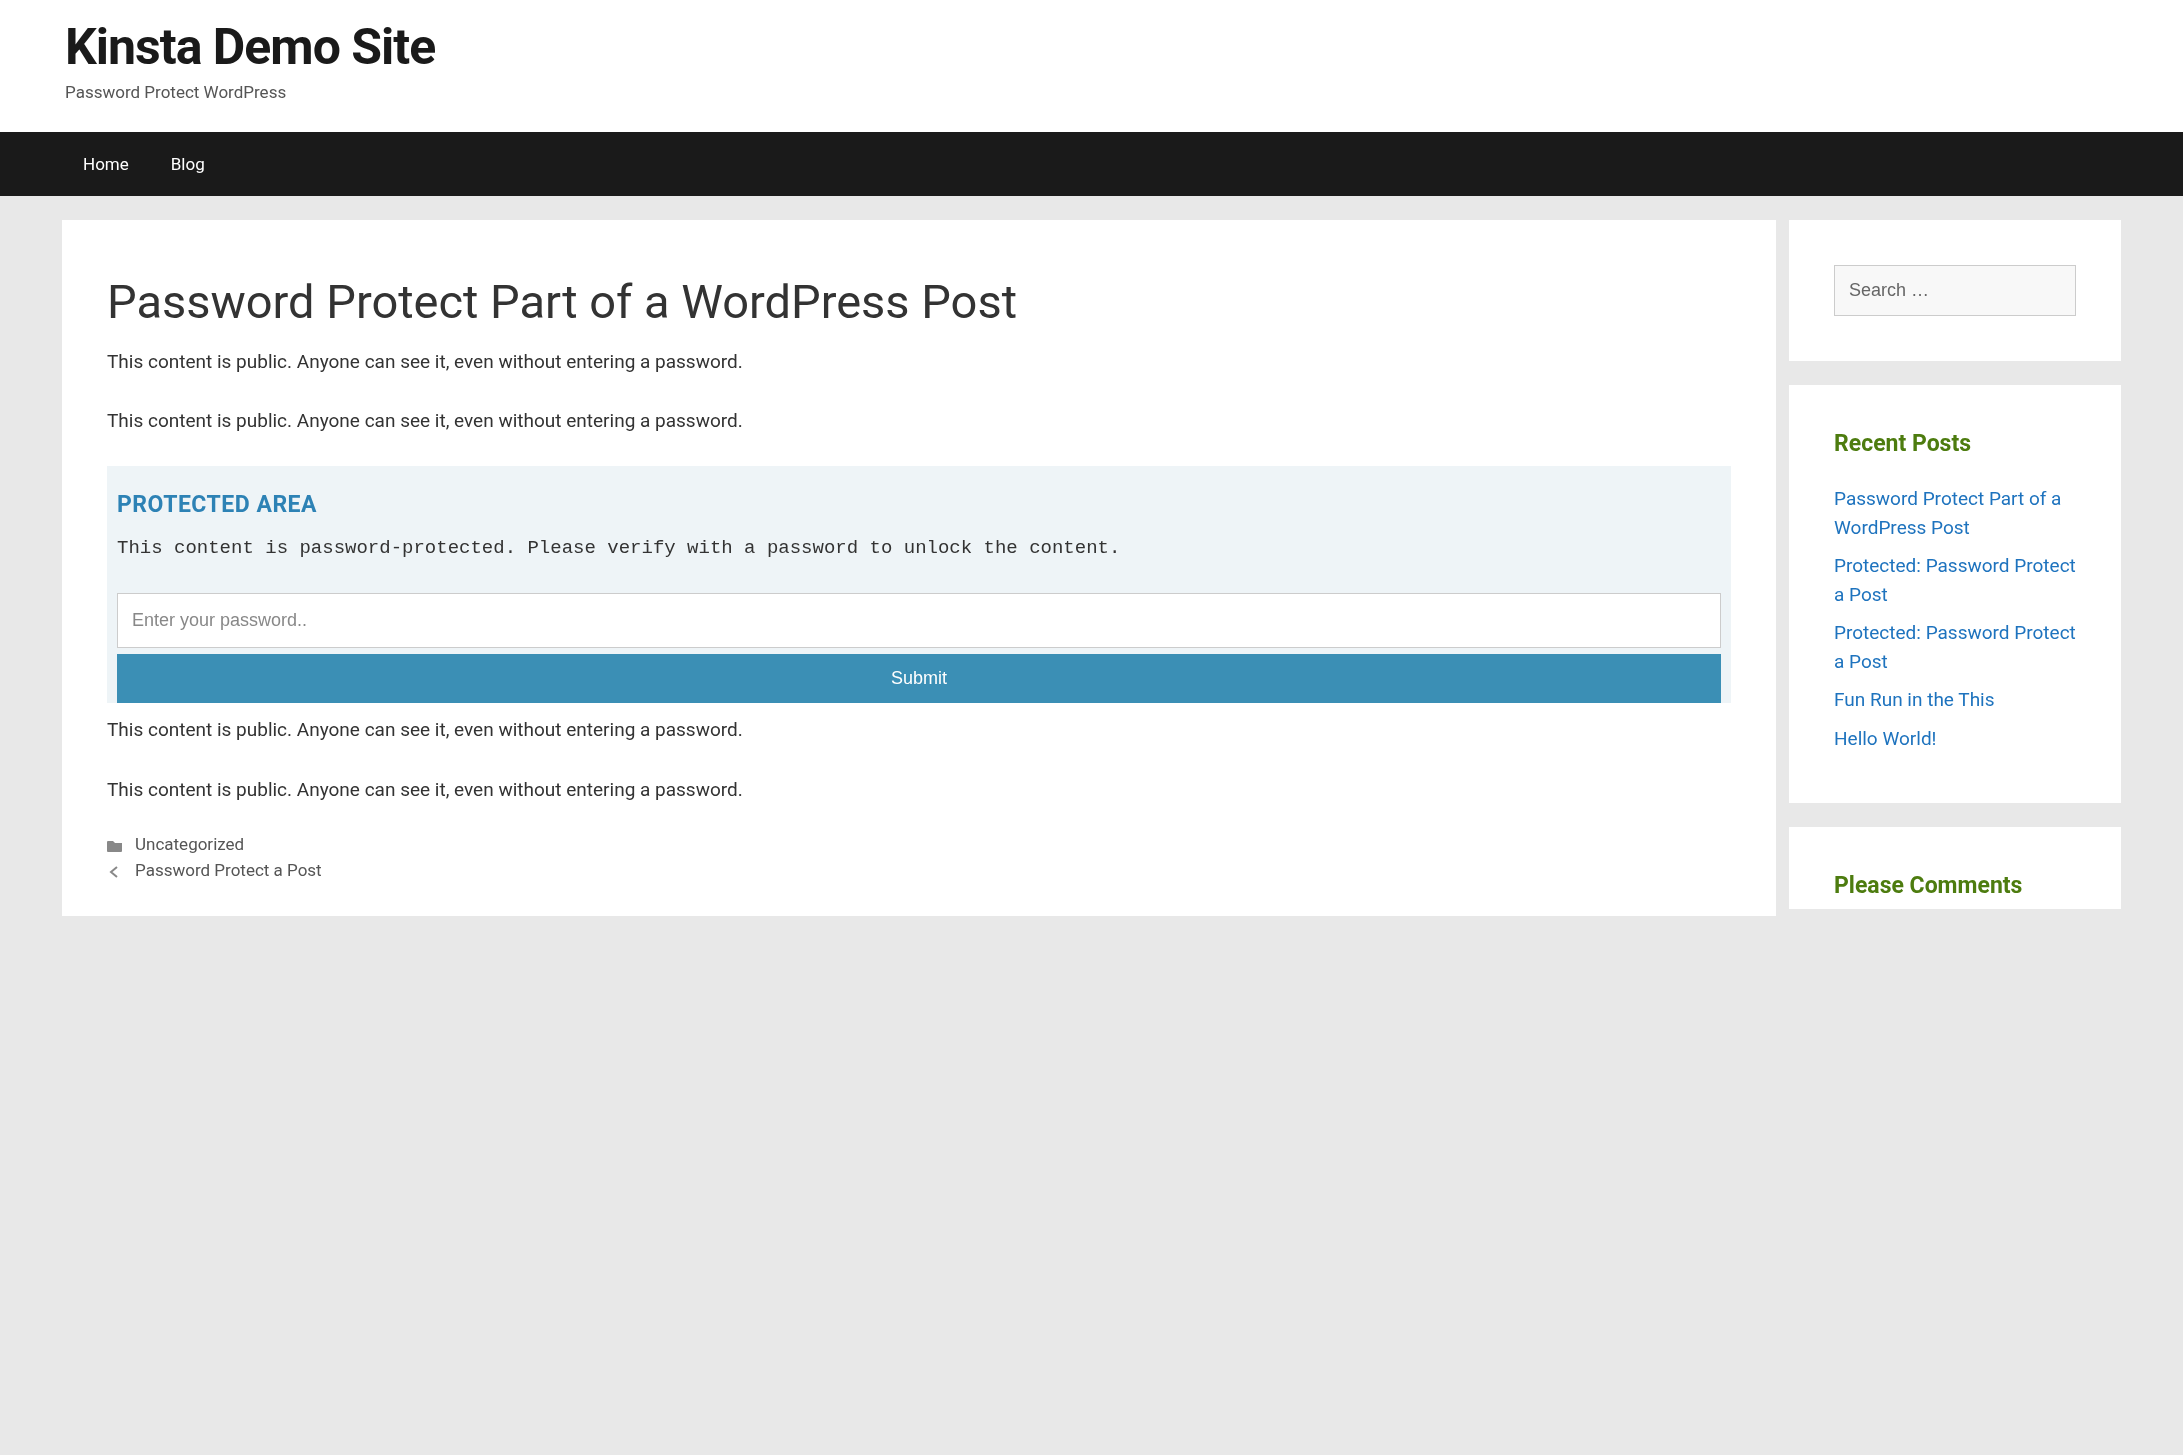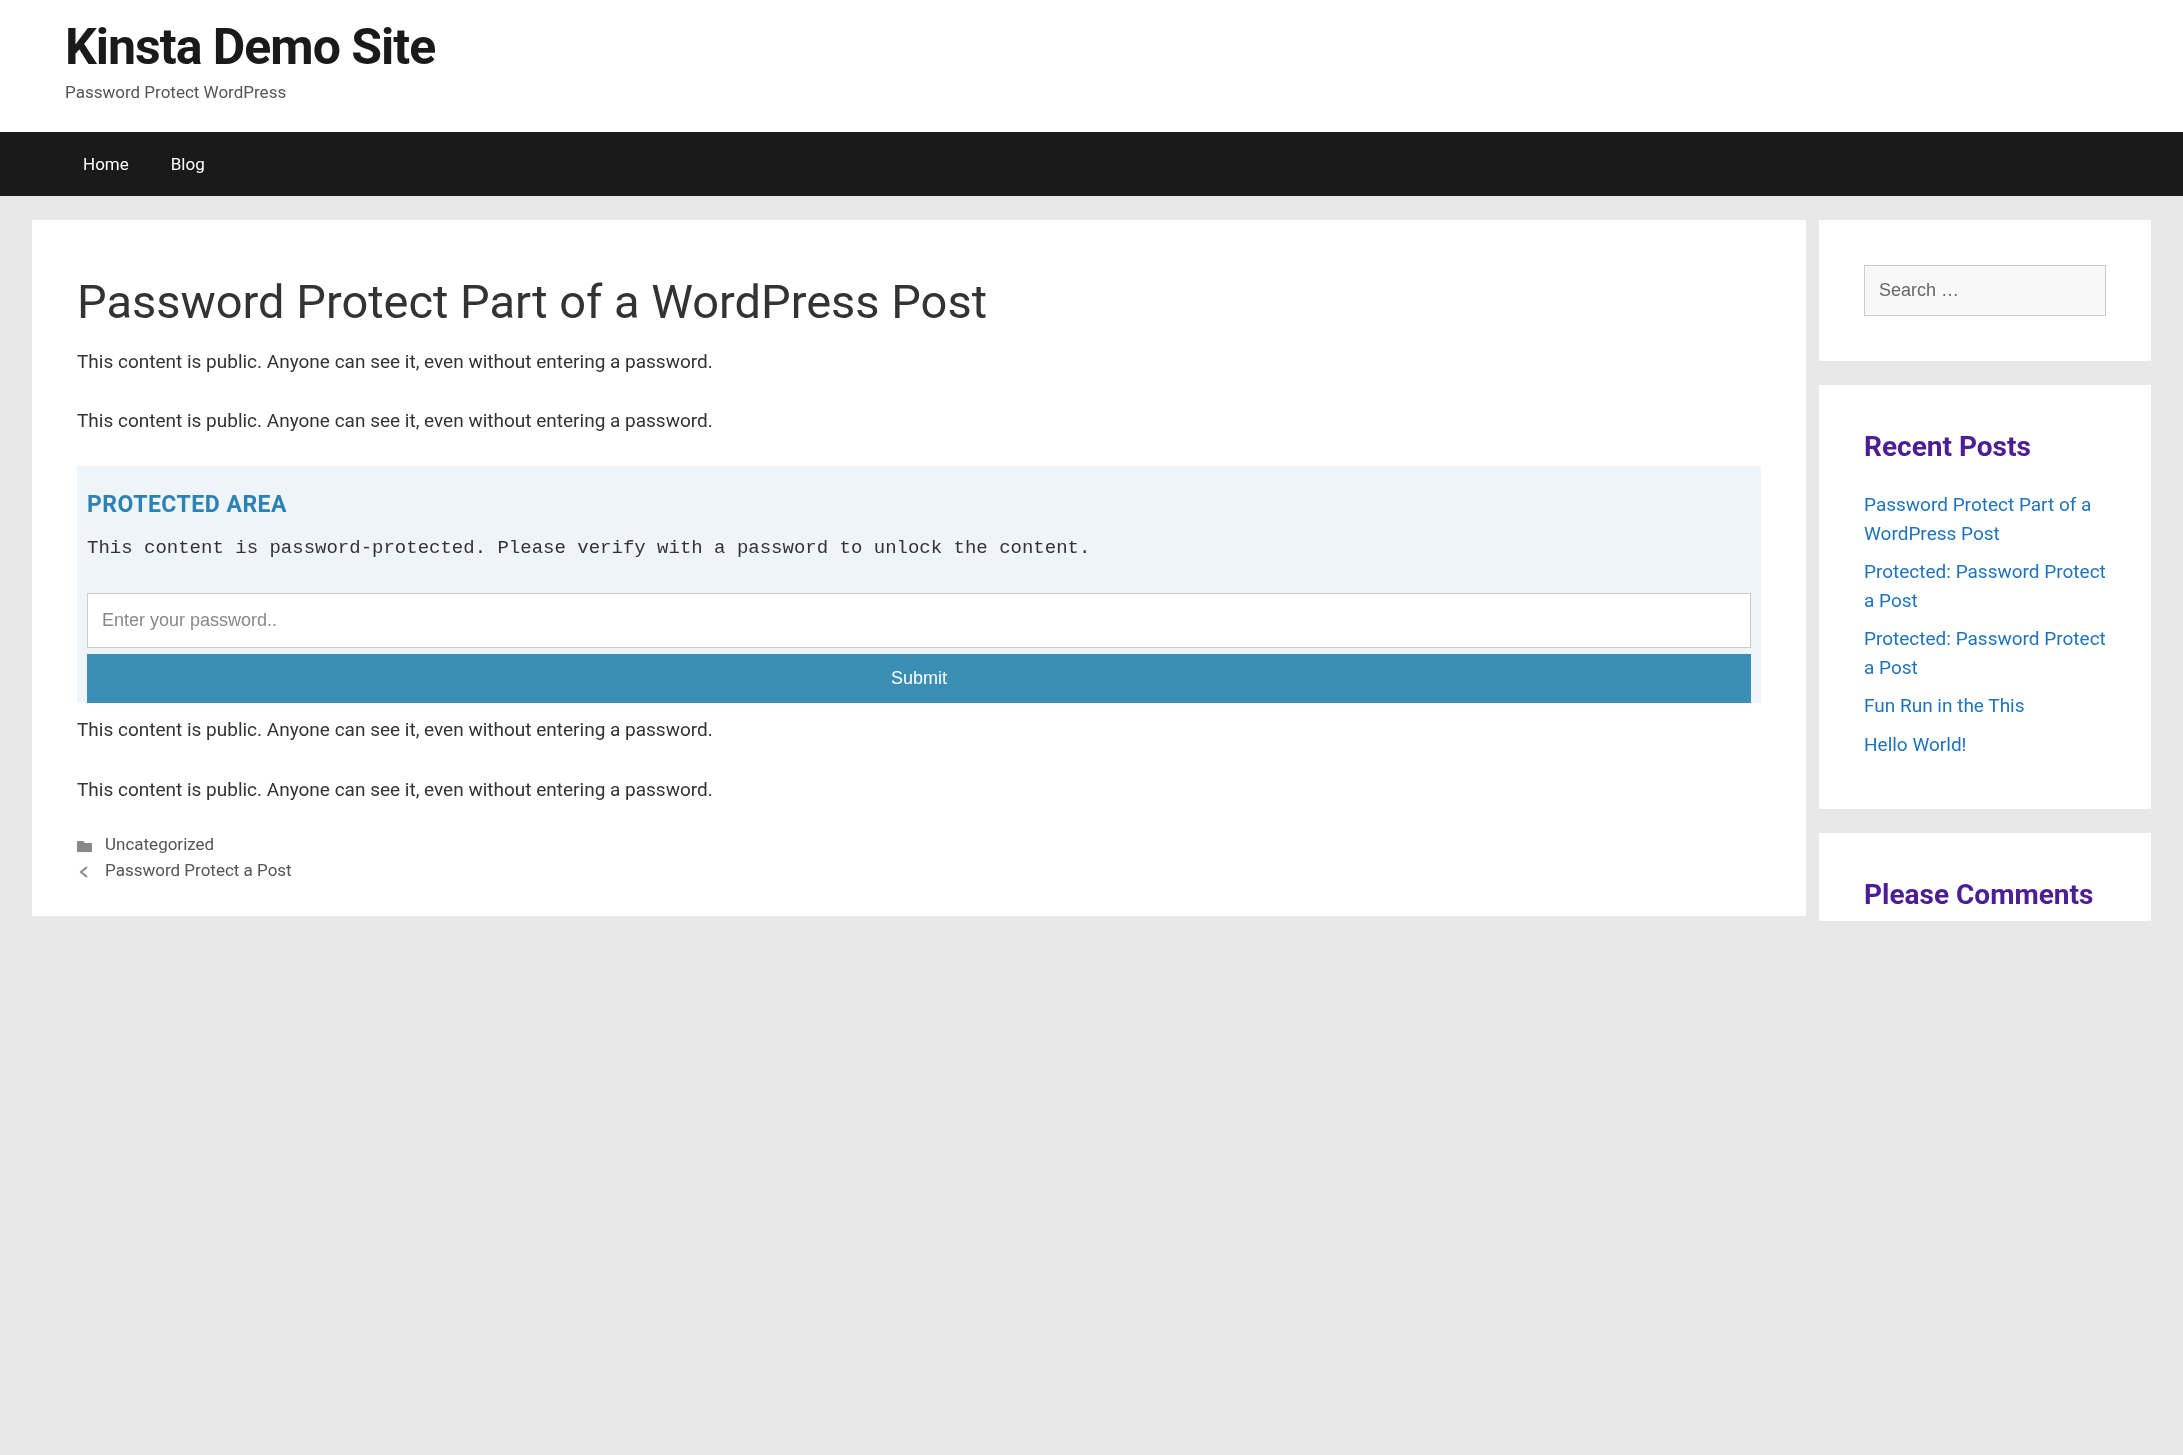--- a/index.html
+++ b/index.html
@@ -41,21 +41,21 @@
       text-decoration: none;
       font-size: 17px;
       padding: 22px 21px;
     }
     .nav-bar li:first-child a {
       padding-left: 18px;
     }
     .content-wrap {
       display: flex;
       gap: 13px;
-      padding: 24px 32px;
+      padding: 24px 62px;
       align-items: flex-start;
     }
     .main-col {
       flex: 1;
       background: #fff;
       padding: 55px 45px 30px;
     }
     .post-title {
       font-size: 47px;
       font-weight: 400;
@@ -142,23 +142,23 @@
       gap: 24px;
     }
     .widget {
       background: #fff;
       padding: 45px 45px 40px;
     }
     .widget.search-widget {
       padding: 45px 45px 45px;
     }
     .widget-title {
-      font-size: 28px;
+      font-size: 23px;
       font-weight: 700;
-      color: #4c1d95;
+      color: #4d7c0f;
       margin-bottom: 28px;
     }
     .search-field {
       width: 100%;
       padding: 14px 14px;
       font-size: 18px;
       border: 1px solid #ccc;
       background: #f8f8f8;
       color: #333;
     }

